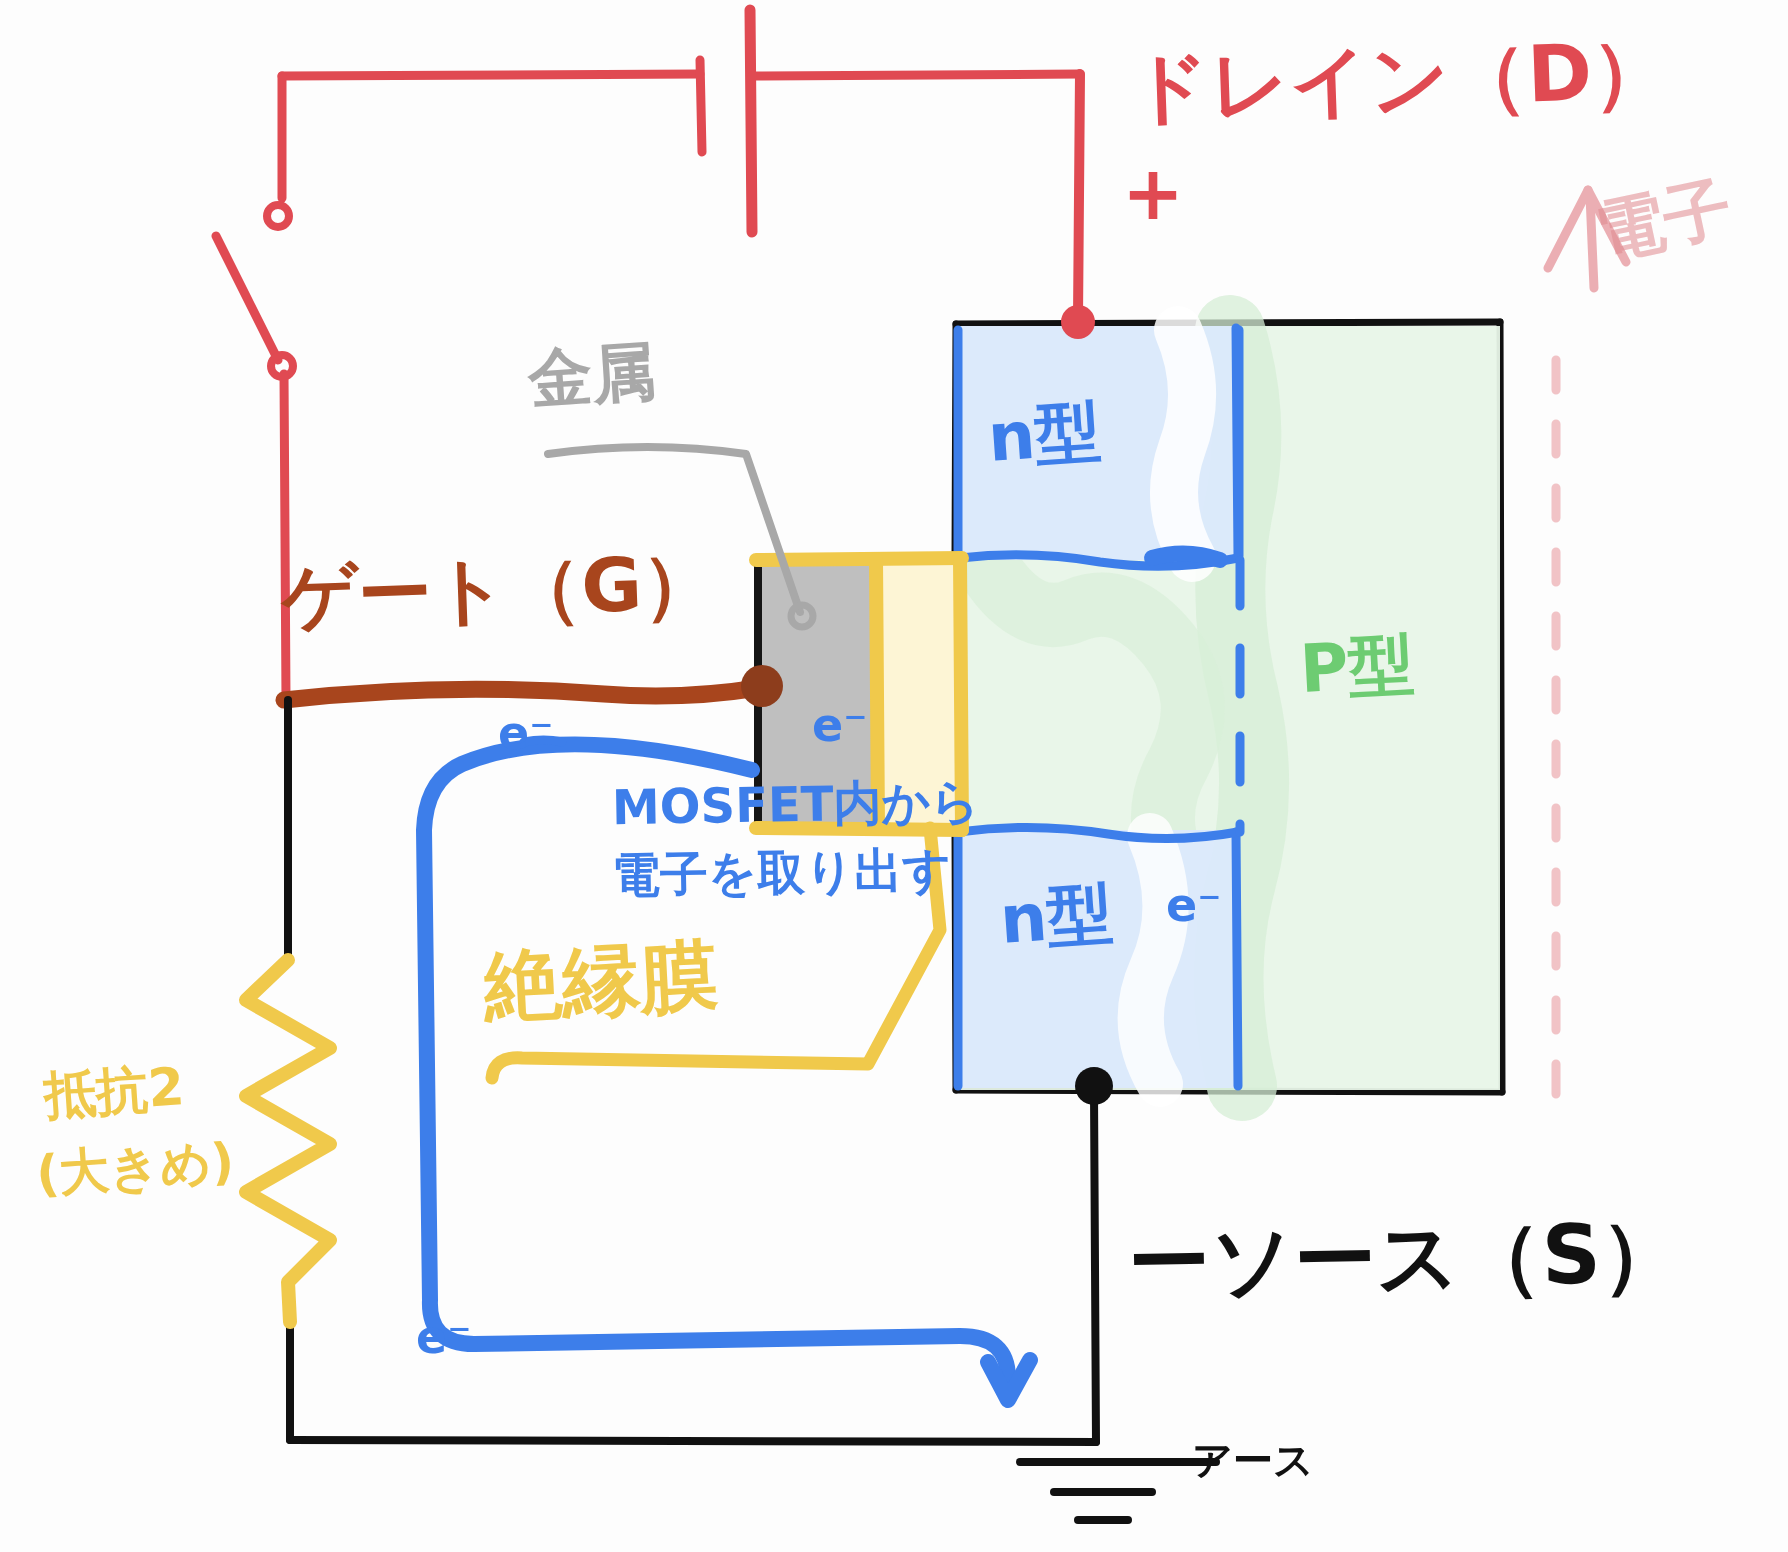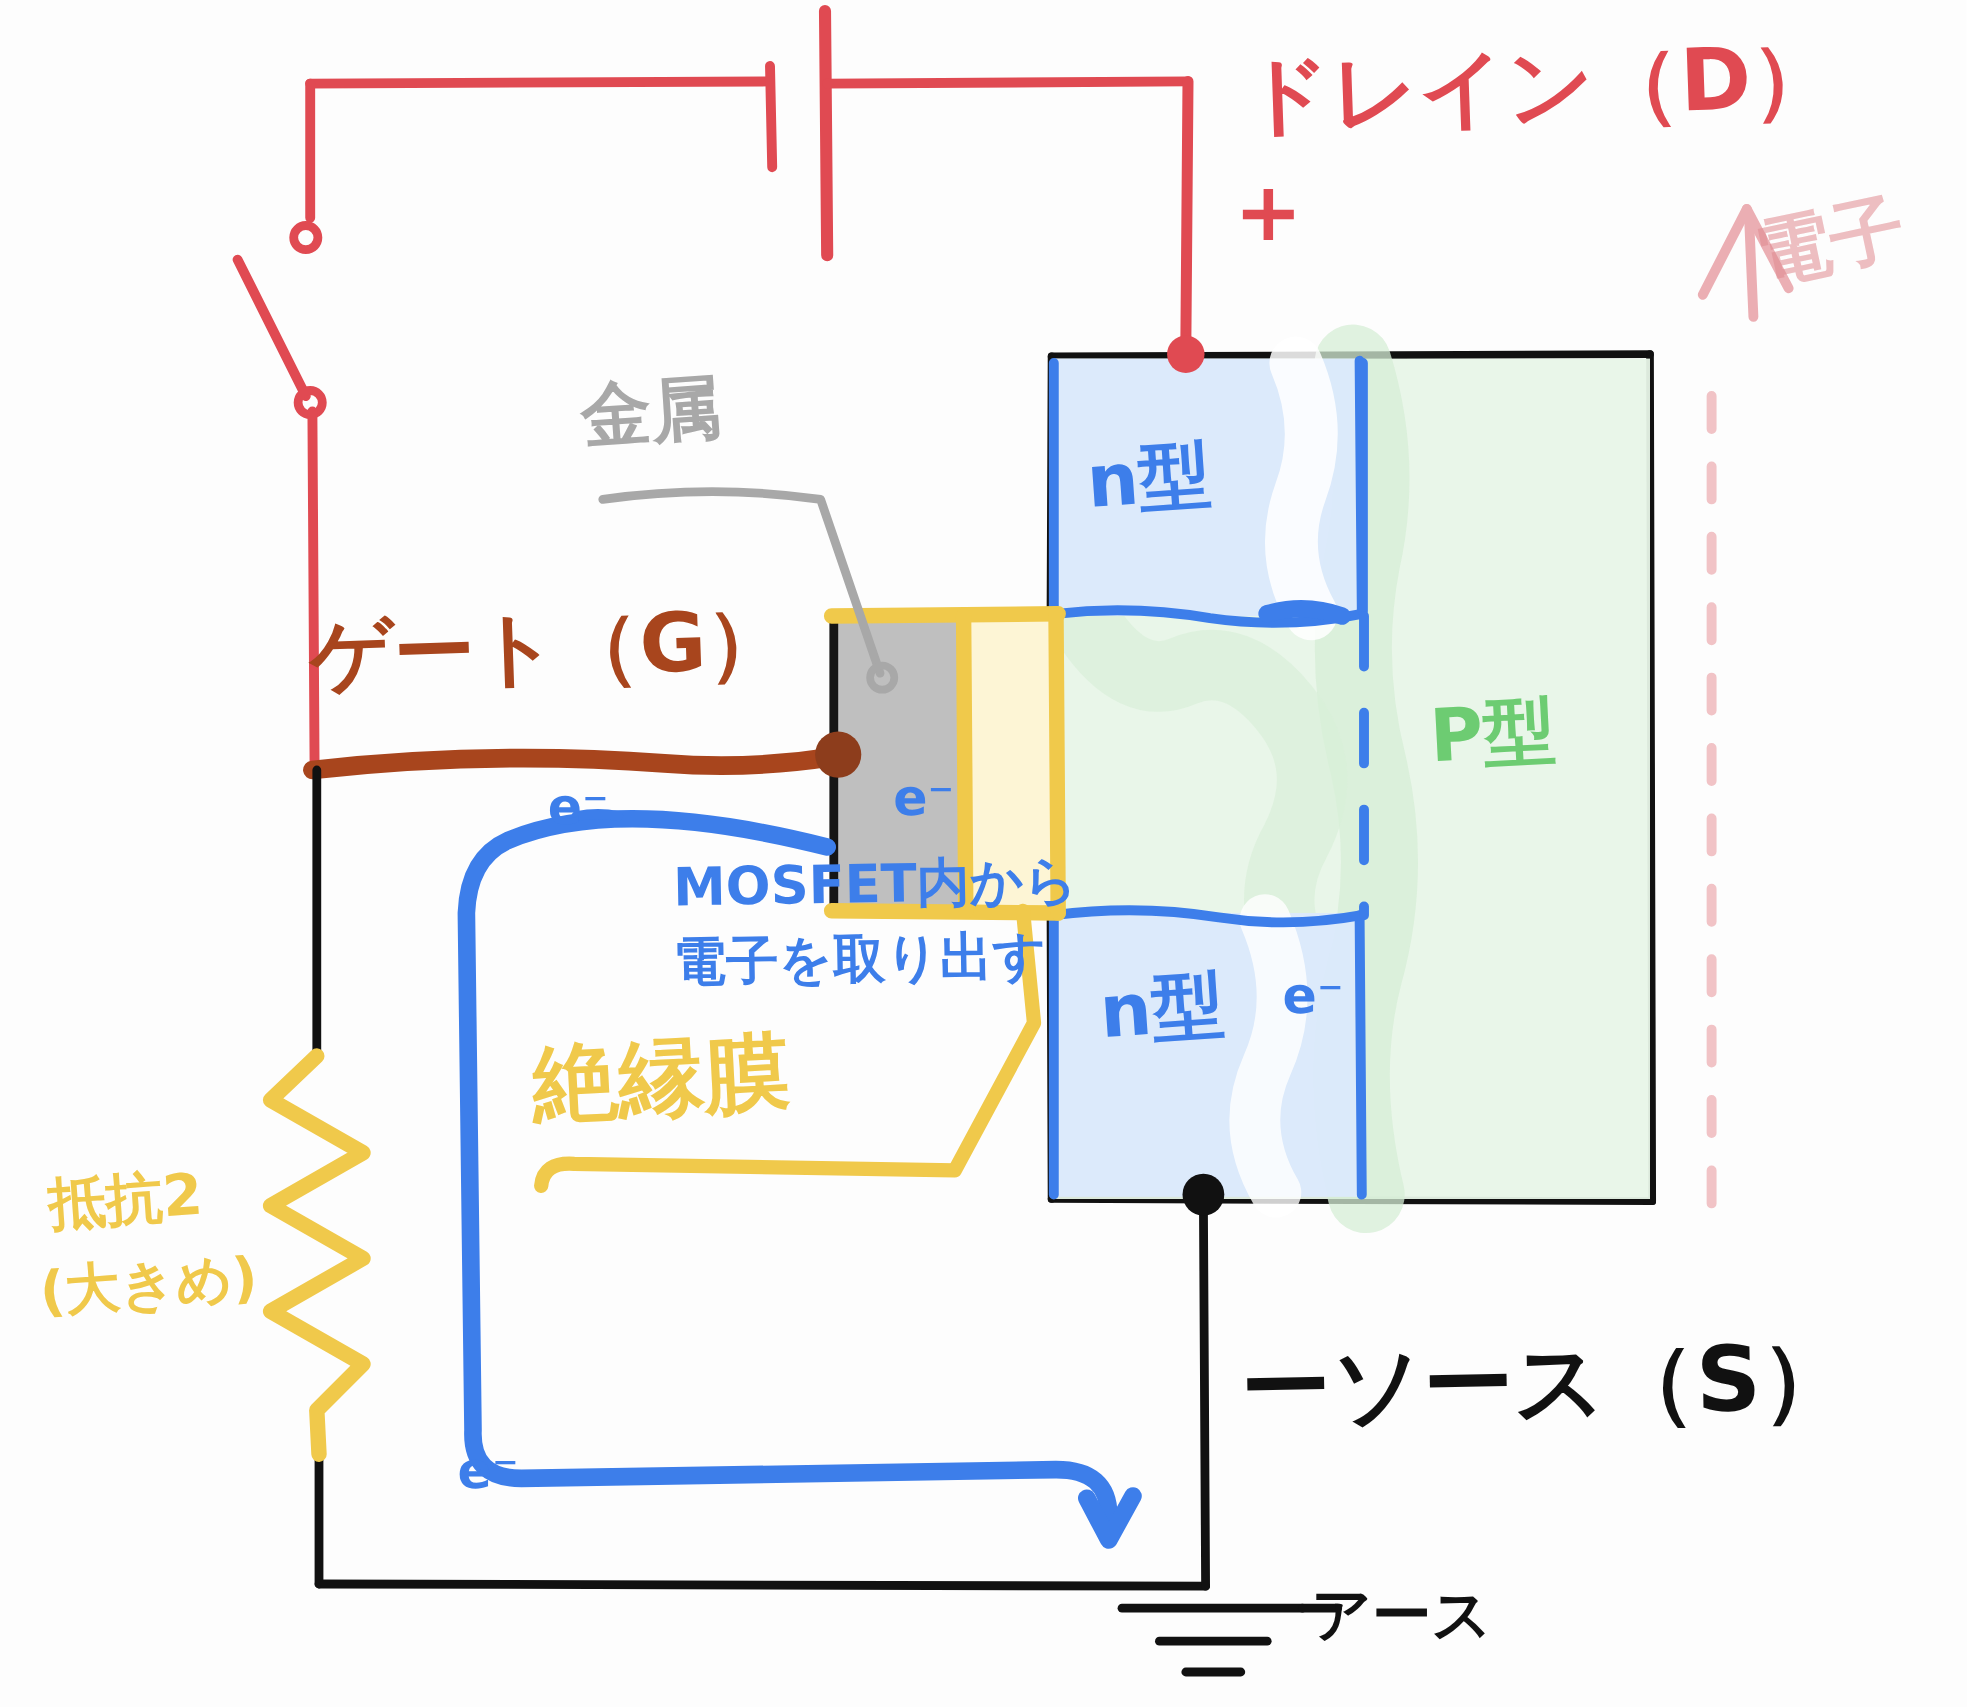--- a/index.html
+++ b/index.html
@@ -204,15 +204,15 @@
   <div class="lbl blue" style="left:612px; top:846px; font-size:48px; transform:rotate(-1deg);">電子を取り出す</div>
 
   <div class="lbl yellow" style="left:484px; top:938px; font-size:78px; transform:rotate(-3deg);">絶縁膜</div>
 
   <div class="lbl yellow" style="left:44px; top:1062px; font-size:52px; transform:rotate(-4deg);">抵抗2</div>
 
   <div class="lbl yellow" style="left:36px; top:1140px; font-size:50px; transform:rotate(-4deg);">(大きめ)</div>
 
   <div class="lbl black" style="left:1128px; top:1212px; font-size:82px; transform:rotate(-1deg);">ーソース（S）</div>
 
-  <div class="lbl black" style="left:1192px; top:1438px; font-size:54px;">アース</div>
+  <div class="lbl black" style="left:1192px; top:1438px; font-size:40px;">アース</div>
 
 </div>
 
 </body></html>

